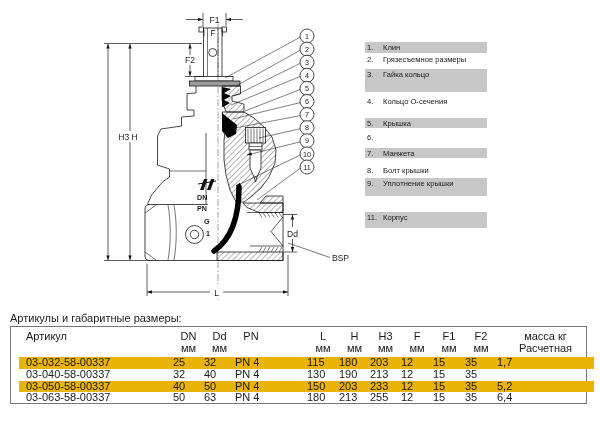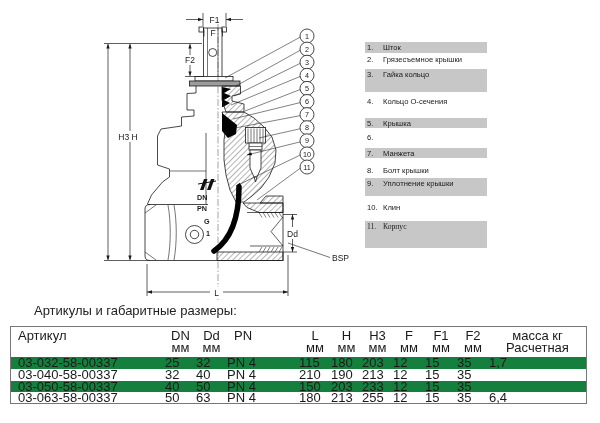--- a/index.html
+++ b/index.html
@@ -9,26 +9,26 @@
 
   
   #parts-list{position:absolute;left:365px;top:0;width:122px;height:260px;}
   .plist-row{position:absolute;left:0;width:122px;display:flex;align-items:flex-start;
              font-size:7.6px;line-height:10px;padding-top:1px;box-sizing:border-box;}
   .plist-row.shaded{background:#c7c7c7;}
   .plist-num{width:15px;padding-left:2px;flex:none;}
   .plist-label{flex:1;padding-left:1px;}
 
   
-  .tbl-title{position:absolute;left:10px;top:303px;font-size:13px;color:#222;margin-left:24px;}
+  .tbl-title{position:absolute;left:10px;top:312px;font-size:11px;color:#222;}
   #dim-table{position:absolute;left:10px;top:326px;width:577px;height:78px;
-             border:1px solid #777;box-sizing:border-box;font-size:13px;}
+             border:1px solid #777;box-sizing:border-box;font-size:11px;padding-left:8px;}
   .trow{display:grid;grid-template-columns:154px 31px 31px 32px 40px 32px 31px 31px 32px 32px 32px 97px;
         width:575px;}
-  .trow.shaded{background:#15803d;}
+  .trow.shaded{background:#eab308;}
   .tcell{overflow:hidden;white-space:nowrap;}
   .tcell.first{text-align:left;padding-left:7px;}
   .thead-row{height:30px;}
   .thead-cell{display:flex;flex-direction:column;justify-content:flex-start;padding-top:3px;
               text-align:center;line-height:12px;}
   .thead-cell.first{text-align:left;padding-left:7px;}
   .data-row{height:11.8px;line-height:11.8px;}
 </style>
 </head>
 <body>
@@ -199,25 +199,25 @@
         <text x="307" y="156.49999999999997" text-anchor="middle" font-size="7.2px">10</text>
         <line x1="300.5" y1="168" x2="257" y2="200" stroke="#1a1a1a" stroke-width="0.55"></line>
         <circle cx="307" cy="167" r="7" fill="#fff" stroke="#1a1a1a" stroke-width="0.8"></circle>
         <text x="307" y="169.6" text-anchor="middle" font-size="7.2px">11</text>
       </g>
   </svg>
 
   <div id="parts-list">
       <div class="plist-row shaded" style="top: 42px; height: 10.5px;">
         <div class="plist-num">1.</div>
-        <div class="plist-label">Шток</div>
+        <div class="plist-label">Клин</div>
       </div>
       <div class="plist-row" style="top: 53.5px; height: 11px;">
         <div class="plist-num">2.</div>
-        <div class="plist-label">Грязесъемное крышки</div>
+        <div class="plist-label">Грязесъемное размеры</div>
       </div>
       <div class="plist-row shaded" style="top: 69px; height: 22.5px;">
         <div class="plist-num">3.</div>
         <div class="plist-label">Гайка кольцо</div>
       </div>
       <div class="plist-row" style="top: 96px; height: 11px;">
         <div class="plist-num">4.</div>
         <div class="plist-label">Кольцо О-сечения</div>
       </div>
       <div class="plist-row shaded" style="top: 117.5px; height: 10.5px;">
@@ -232,25 +232,21 @@
         <div class="plist-label">Манжета</div>
       </div>
       <div class="plist-row" style="top: 164.5px; height: 11px;">
         <div class="plist-num">8.</div>
         <div class="plist-label">Болт крышки</div>
       </div>
       <div class="plist-row shaded" style="top: 177.5px; height: 18px;">
         <div class="plist-num">9.</div>
         <div class="plist-label">Уплотнение крышки</div>
       </div>
-      <div class="plist-row" style="top: 201.5px; height: 11px;">
-        <div class="plist-num">10.</div>
-        <div class="plist-label">Клин</div>
-      </div>
-      <div class="plist-row shaded" style="top: 221px; height: 27px; font-family: Liberation Serif, serif;">
+      <div class="plist-row shaded" style="top: 212px; height: 16px;">
         <div class="plist-num">11.</div>
         <div class="plist-label">Корпус</div>
       </div>
     </div>
 
   <div class="tbl-title">Артикулы и габаритные размеры:</div>
   <div id="dim-table">
       <div class="trow thead-row">
         <div class="thead-cell first">
           <div>Артикул</div>
@@ -311,39 +307,40 @@
         <div class="tcell">15</div>
         <div class="tcell">35</div>
         <div class="tcell">1,7</div>
       </div>
       <div class="trow data-row">
         <div class="tcell first">03-040-58-00337</div>
         <div class="tcell">32</div>
         <div class="tcell">40</div>
         <div class="tcell">PN 4</div>
         <div></div>
-        <div class="tcell">210</div>
+        <div class="tcell">130</div>
         <div class="tcell">190</div>
         <div class="tcell">213</div>
         <div class="tcell">12</div>
         <div class="tcell">15</div>
         <div class="tcell">35</div>
       </div>
       <div class="trow data-row shaded">
         <div class="tcell first">03-050-58-00337</div>
         <div class="tcell">40</div>
         <div class="tcell">50</div>
         <div class="tcell">PN 4</div>
         <div></div>
         <div class="tcell">150</div>
         <div class="tcell">203</div>
         <div class="tcell">233</div>
         <div class="tcell">12</div>
         <div class="tcell">15</div>
         <div class="tcell">35</div>
+        <div class="tcell">5,2</div>
       </div>
       <div class="trow data-row">
         <div class="tcell first">03-063-58-00337</div>
         <div class="tcell">50</div>
         <div class="tcell">63</div>
         <div class="tcell">PN 4</div>
         <div></div>
         <div class="tcell">180</div>
         <div class="tcell">213</div>
         <div class="tcell">255</div>

